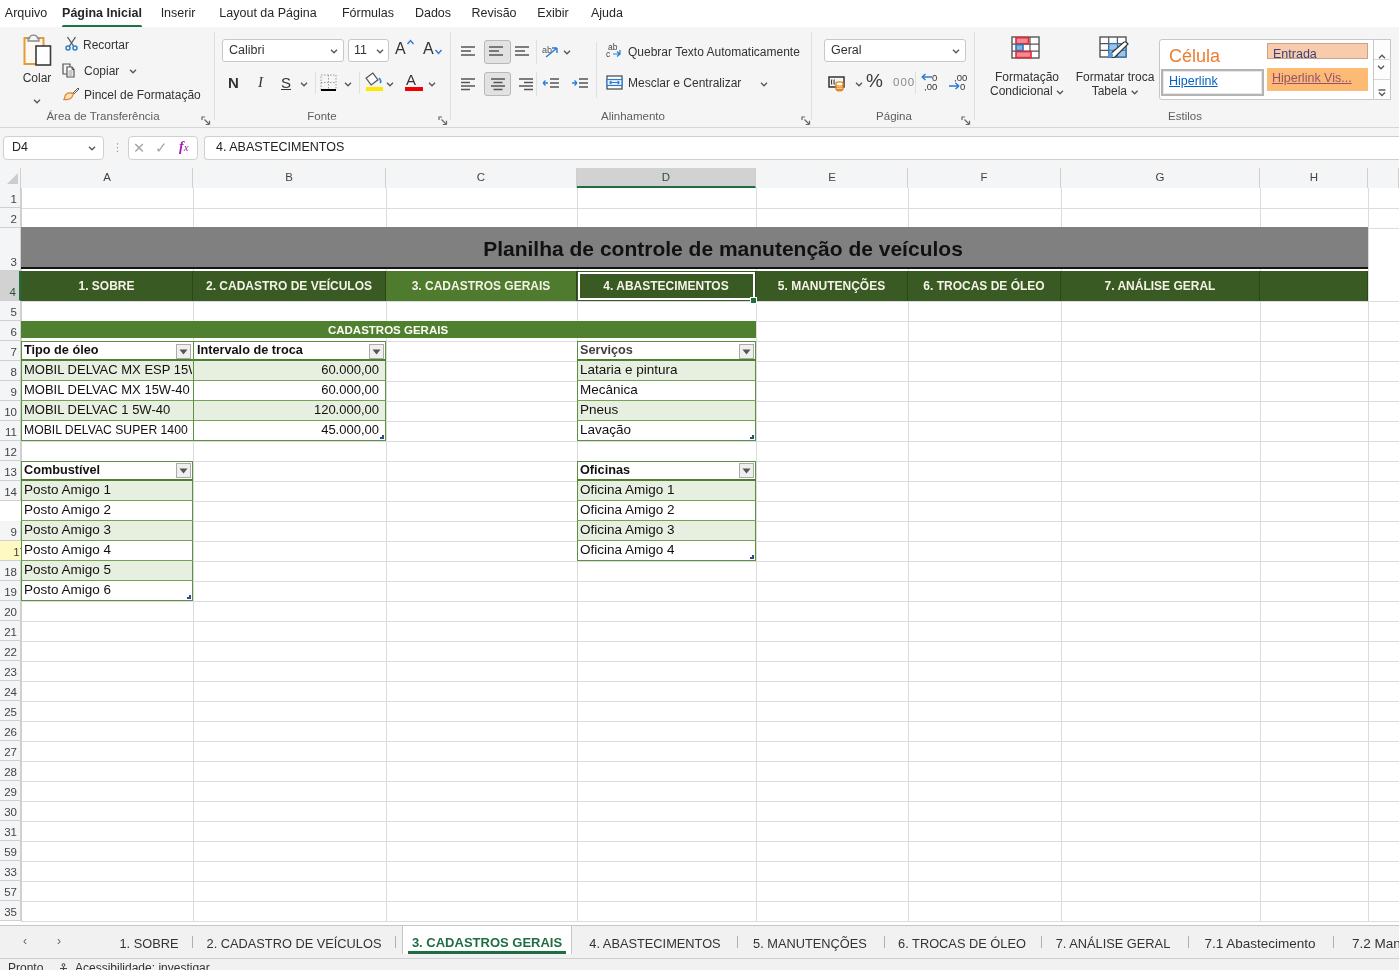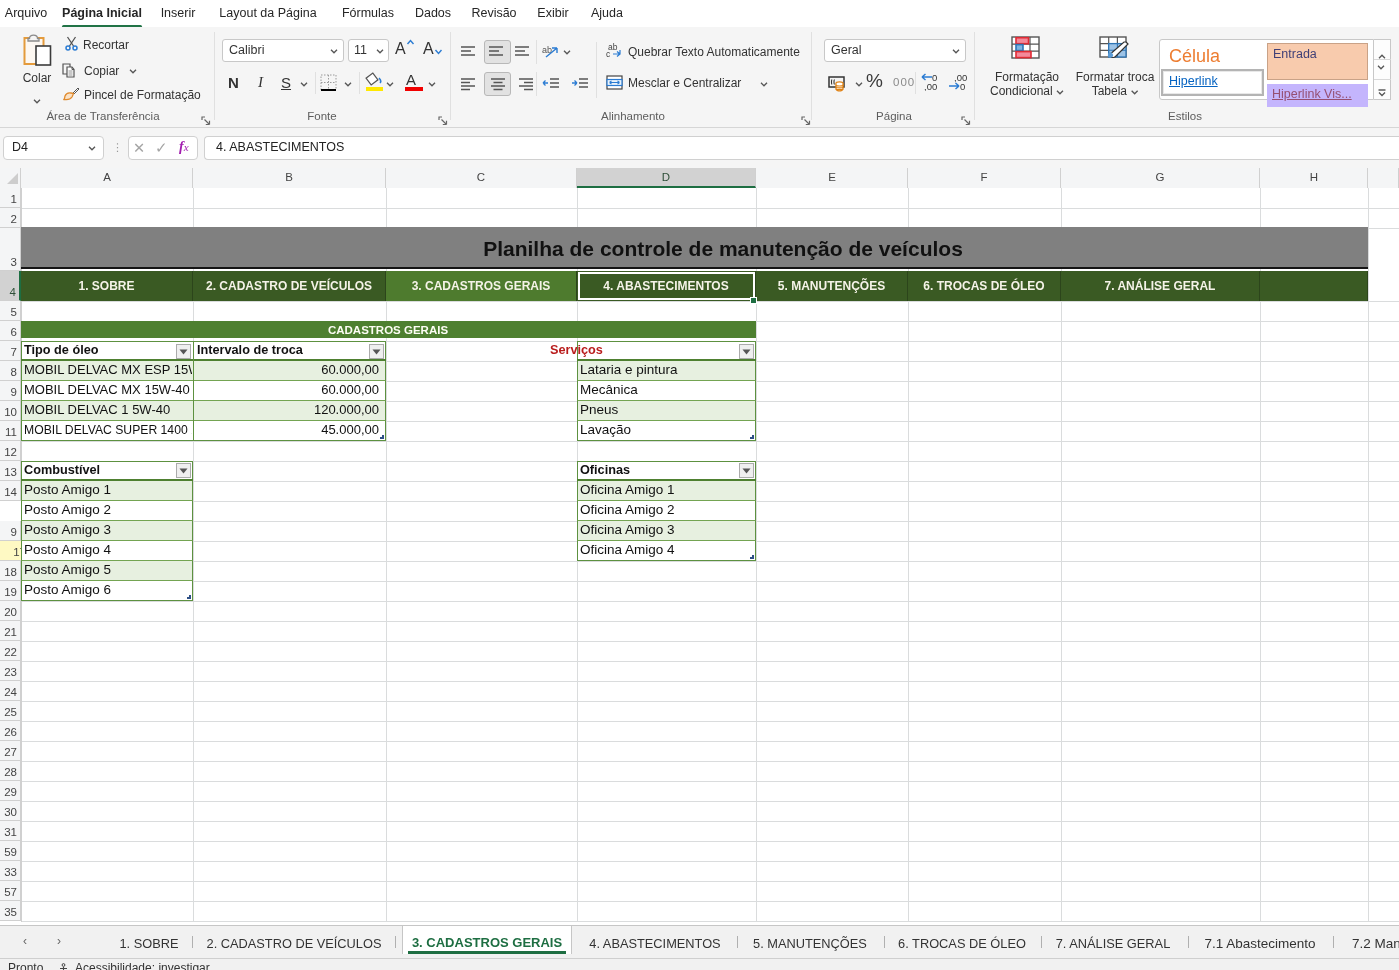--- a/index.html
+++ b/index.html
@@ -236,27 +236,27 @@
 <path d="M12.5 16.5 C11 16 9.5 16.8 9 18.2 C8.5 19.8 9.5 21.3 11 21.5 C12.8 21.8 14.3 20.5 14.2 18.8 Z" fill="#5b9bd5"></path>
 </svg></div>
 <div class="ab ctr" style="left:1115px;top:70px;font-size:12px;color:#333;">Formatar troca</div>
 <div class="ab ctr" style="left:1115px;top:84px;font-size:12px;color:#333;">Tabela <svg width="8" height="5" viewBox="0 0 8 5">
       <path d="M1 0.8 L4 3.8 L7 0.8" stroke="#555" stroke-width="1.3" fill="none"></path>
     </svg></div>
 <div class="ab" style="left:1159px;top:39px;width:215px;height:61px;background:#fff;border:1px solid #c8c8c8;border-radius:3px 0 0 3px;"></div>
 <div class="ab" style="left:1163px;top:43px;width:99px;height:23px;background:#fff;">
     <span style="position:absolute;left:6px;top:3px;font-size:18px;color:#ed7d31;border-bottom:3px double #ed7d31;padding-bottom:1px;">Célula Vincu...</span>
   </div>
-<div class="ab" style="left:1267px;top:43px;width:101px;height:37px;background:#f8cbad;border:1px solid #c9a287;">
+<div class="ab" style="left:1267px;top:43px;width:101px;height:16px;background:#f8cbad;border:1px solid #c9a287;">
     <span style="position:absolute;left:5px;top:3px;font-size:12.5px;color:#3f3f76;">Entrada</span>
   </div>
 <div class="ab" style="left:1161px;top:69px;width:103px;height:27px;background:#fff;border:2px solid #b4b4b4;box-shadow:inset 0 0 0 1px #e8e8e8;">
     <span style="position:absolute;left:6px;top:3px;font-size:12.5px;color:#0563c1;text-decoration:underline;">Hiperlink</span>
   </div>
-<div class="ab" style="left:1267px;top:84px;width:101px;height:23px;background:#c4b5fd;">
+<div class="ab" style="left:1267px;top:68px;width:101px;height:23px;background:#fdba74;">
     <span style="position:absolute;left:5px;top:3px;font-size:12.5px;color:#954f72;text-decoration:underline;">Hiperlink Vis...</span>
   </div>
 <div class="ab" style="left:1374px;top:39px;width:17px;height:61px;background:#fdfdfd;border:1px solid #c8c8c8;border-left:none;"></div>
 <div class="ab" style="left:1374px;top:59px;width:17px;height:1px;background:#d8d8d8;"></div>
 <div class="ab" style="left:1374px;top:79px;width:17px;height:1px;background:#d8d8d8;"></div>
 <div class="ab" style="left:1378px;top:45px;width:8px;height:5px;"><svg width="8" height="5" viewBox="0 0 8 5">
       <path d="M1 4.2 L4 1.2 L7 4.2" stroke="#555" stroke-width="1.3" fill="none"></path>
     </svg></div>
 <div class="ab" style="left:1377px;top:61px;font-size:10px;color:#444;"><svg width="8" height="5" viewBox="0 0 8 5">
       <path d="M1 0.8 L4 3.8 L7 0.8" stroke="#555" stroke-width="1.3" fill="none"></path>
@@ -416,21 +416,21 @@
       <path d="M0.5 0.5 L8.5 0.5 L4.5 5.5 Z" fill="#555"></path>
     </svg>
   </div>
 <div class="ab" style="left:369px;top:344px;width:15px;height:15px;background:#efefef;border:1px solid #ababab;display:flex;align-items:center;justify-content:center;">
     <svg width="9" height="6">
       <path d="M0.5 0.5 L8.5 0.5 L4.5 5.5 Z" fill="#555"></path>
     </svg>
   </div>
 <div class="ab" style="left:577px;top:341px;width:179px;height:19px;background:#fff;border:1px solid #5d9140;border-bottom:none;"></div>
 <div class="ab" style="left:577px;top:359px;width:179px;height:2px;background:#4e8030;"></div>
-<div class="ab" style="left:550px;top:341px;height:34px;line-height:19px;font-size:12.7px;font-weight:bold;color:#b91c1c;white-space:nowrap;">Serviços</div>
+<div class="ab" style="left:580px;top:341px;height:34px;line-height:19px;font-size:12.7px;font-weight:bold;color:#404040;white-space:nowrap;">Serviços</div>
 <div class="ab" style="left:577px;top:361px;width:179px;height:20px;background:#e7f0e0;border-left:1px solid #5d9140;border-right:1px solid #5d9140;border-bottom:1px solid #74a452;"></div>
 <div class="ab" style="left:580px;top:360px;height:20px;line-height:20px;font-size:13.5px;color:#111;white-space:nowrap;overflow:hidden;max-width:170px;">Lataria e pintura</div>
 <div class="ab" style="left:577px;top:381px;width:179px;height:20px;background:#fff;border-left:1px solid #5d9140;border-right:1px solid #5d9140;border-bottom:1px solid #74a452;"></div>
 <div class="ab" style="left:580px;top:380px;height:20px;line-height:20px;font-size:13.5px;color:#111;white-space:nowrap;overflow:hidden;max-width:170px;">Mecânica</div>
 <div class="ab" style="left:577px;top:401px;width:179px;height:20px;background:#e7f0e0;border-left:1px solid #5d9140;border-right:1px solid #5d9140;border-bottom:1px solid #74a452;"></div>
 <div class="ab" style="left:580px;top:400px;height:20px;line-height:20px;font-size:13.5px;color:#111;white-space:nowrap;overflow:hidden;max-width:170px;">Pneus</div>
 <div class="ab" style="left:577px;top:421px;width:179px;height:20px;background:#fff;border-left:1px solid #5d9140;border-right:1px solid #5d9140;border-bottom:1px solid #5d9140;"></div>
 <div class="ab" style="left:580px;top:420px;height:20px;line-height:20px;font-size:13.5px;color:#111;white-space:nowrap;overflow:hidden;max-width:170px;">Lavação</div>
 <div class="ab" style="left:750px;top:435px;width:4px;height:4px;border-right:2px solid #2e4f86;border-bottom:2px solid #2e4f86;"></div>
 <div class="ab" style="left:739px;top:344px;width:15px;height:15px;background:#efefef;border:1px solid #ababab;display:flex;align-items:center;justify-content:center;">

